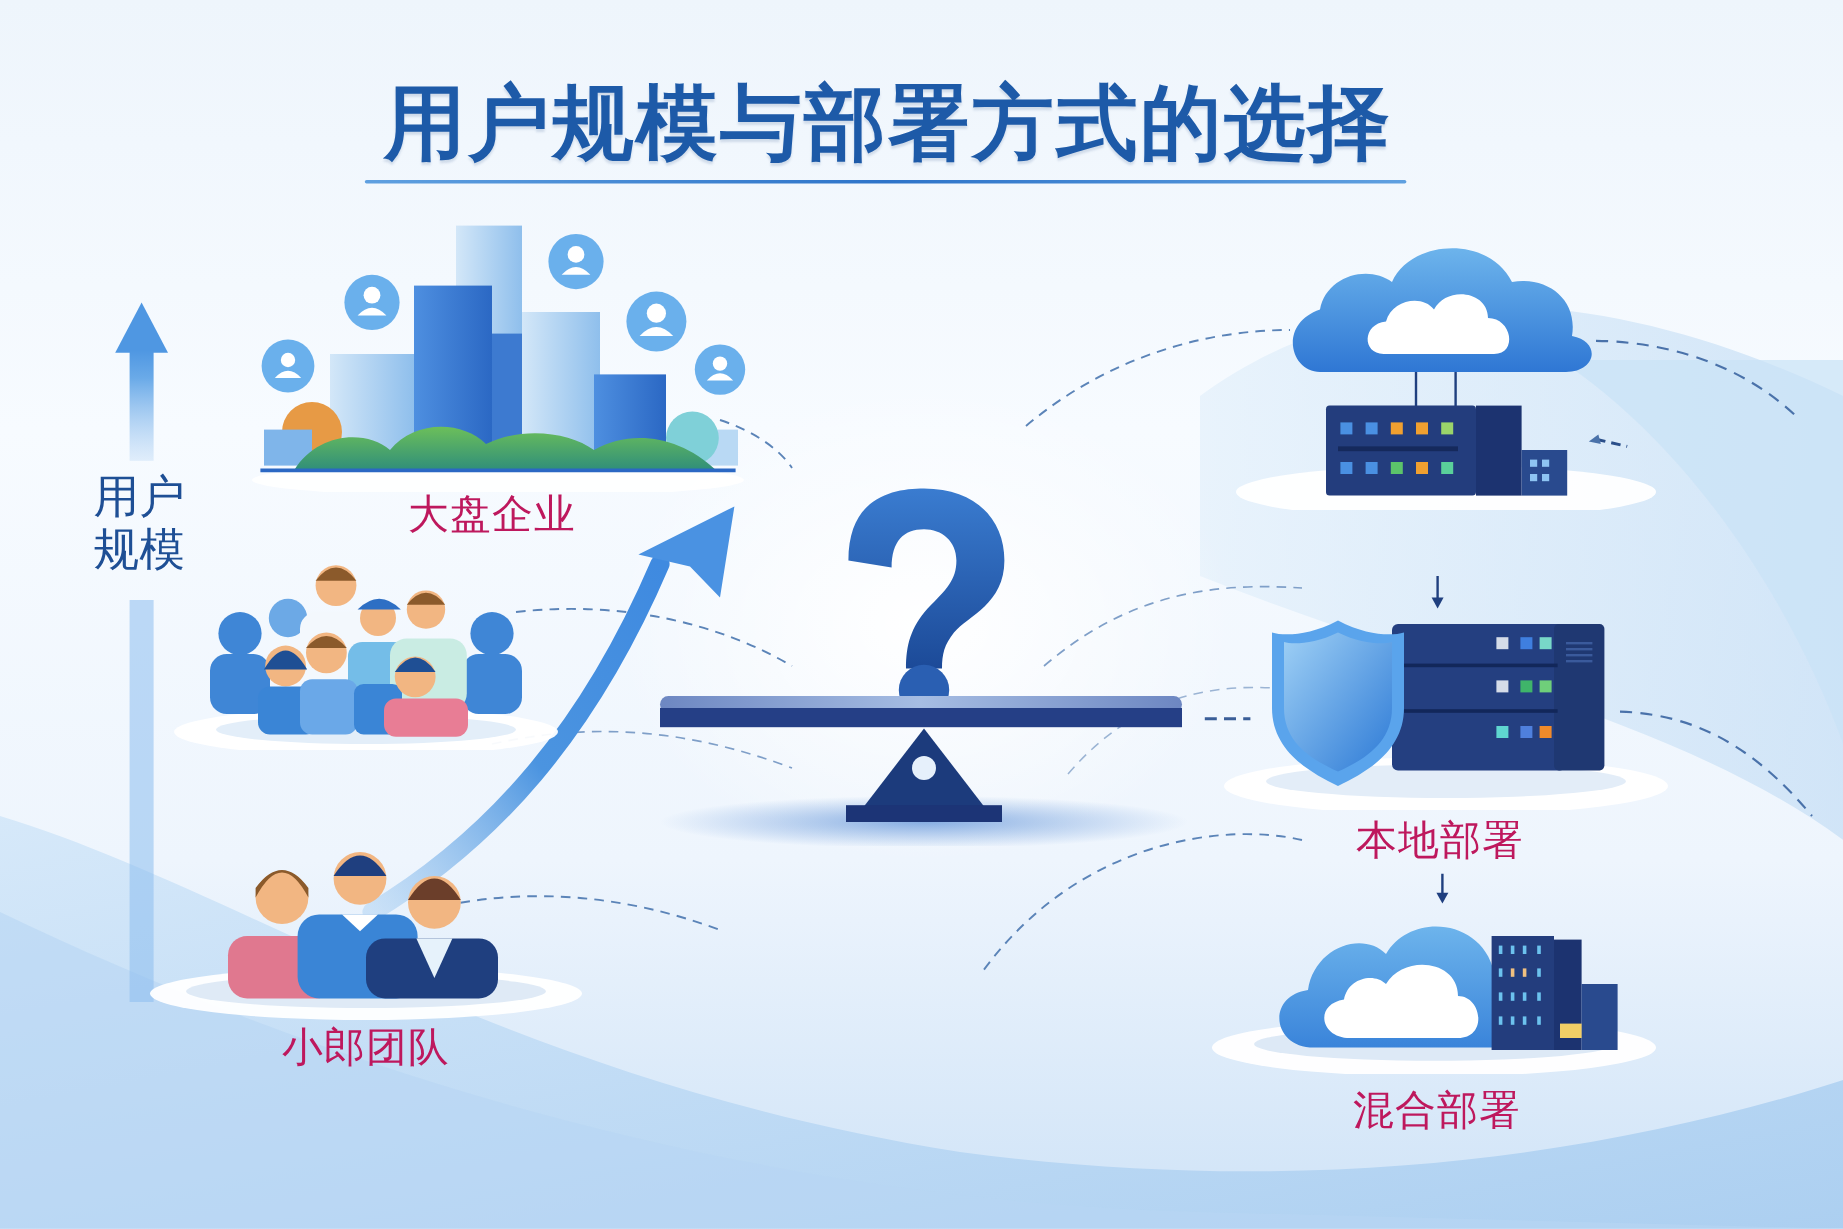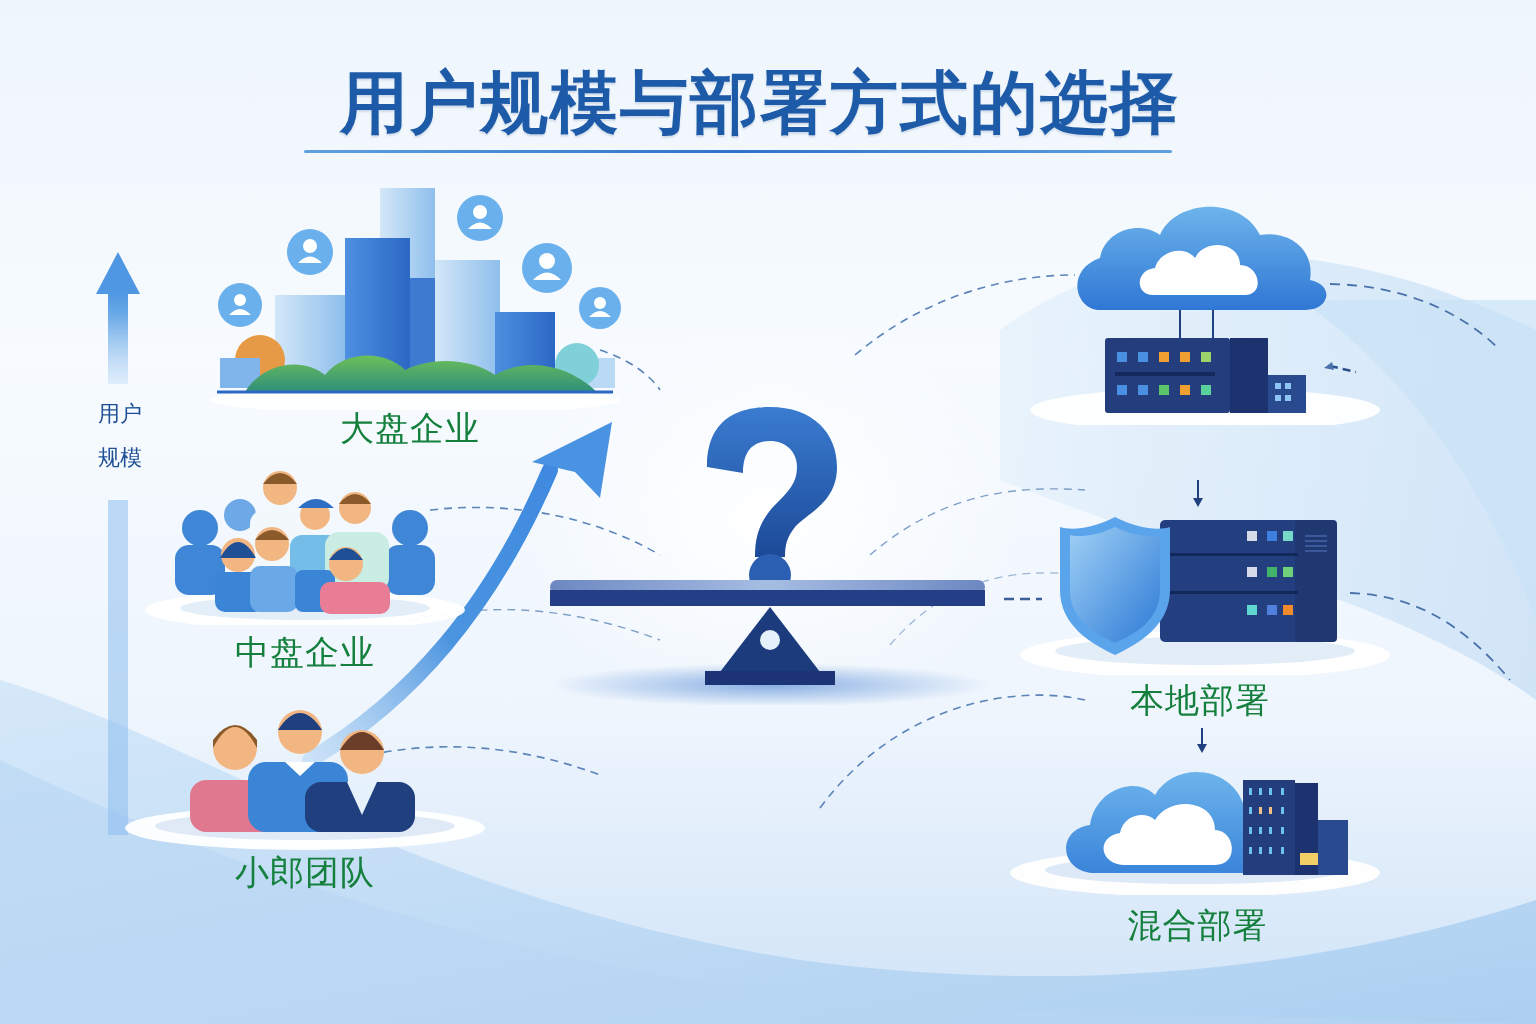--- a/index.html
+++ b/index.html
@@ -4,36 +4,36 @@
 <style>
   html, body { margin:0; padding:0; }
   body {
     width:1536px; height:1024px; overflow:hidden; position:relative;
     font-family: "DejaVu Sans", "Liberation Sans", sans-serif;
     background: linear-gradient(180deg, #eef5fc 0%, #f7fbff 35%, #eef5fd 70%, #cfe3f7 100%);
   }
   .abs { position:absolute; }
   .bg-svg { position:absolute; left:0; top:0; width:1536px; height:1024px; }
   .title {
-    position:absolute; left:300px; top:58px; width:880px; text-align:right;
+    position:absolute; left:300px; top:58px; width:880px; text-align:center;
     font-size:68px; font-weight:bold; color:#1d5aa8; letter-spacing:2px;
     text-shadow: 0 2px 2px rgba(20,60,120,0.15);
     font-family: "DejaVu Sans", sans-serif;
   }
   .title-rule {
     position:absolute; left:304px; top:150px; width:868px; height:3px;
     background: linear-gradient(90deg, #5fa0e0, #2e74c9, #5fa0e0);
     border-radius:2px;
   }
   .axis-label {
     position:absolute; left:78px; top:392px; width:84px;
-    font-size:22px; color:#1e4f95; line-height:44px; text-align:center;
+    font-size:38px; color:#1e4f95; line-height:44px; text-align:left;
   }
   .item-label {
-    position:absolute; font-size:34px; color:#15803d; text-align:center;
+    position:absolute; font-size:34px; color:#be185d; text-align:center;
     letter-spacing:1px;
     font-family:Liberation Mono, monospace;
   }
 </style>
 </head>
 <body>
 
 <svg class="bg-svg" viewBox="0 0 1536 1024">
   <defs>
     <linearGradient id="swoosh1" x1="0" y1="0" x2="1" y2="1">
@@ -185,21 +185,20 @@
       <path d="M80 98 q18 -32 36 0 z" fill="#1f4f94"></path>
     <rect x="75" y="112" width="50" height="40" rx="10" fill="#3a85d6"></rect>
     <circle cx="132" cy="84" r="17" fill="#f2b682"></circle>
       <path d="M115 80 q17 -20 34 0 z" fill="#8b5a2b"></path>
     <rect x="110" y="106" width="48" height="46" rx="10" fill="#6aa8e8"></rect>
     <rect x="155" y="110" width="40" height="42" rx="8" fill="#3a85d6"></rect>
     <circle cx="206" cy="104" r="17" fill="#f2b682"></circle>
       <path d="M189 100 q17 -24 34 0 z" fill="#1f4f94"></path>
     <rect x="180" y="122" width="70" height="32" rx="10" fill="#e87d95"></rect>
   </svg>
-  <div class="item-label" style="left:0; top:170px; width:330px;">中盘企业</div>
 </div>
 
 <div class="abs" style="left:115px; top:690px; width:380px; height:210px;">
   <svg width="380" height="160" viewBox="0 0 380 160">
     <ellipse cx="190" cy="138" rx="180" ry="22" fill="#ffffff" opacity="0.95"></ellipse>
     <ellipse cx="190" cy="136" rx="150" ry="14" fill="#dfeaf6"></ellipse>
 
     <circle cx="120" cy="58" r="22" fill="#f2b682"></circle>
       <path d="M98 58 q22 -42 44 0 l0 -8 q-22 -30 -44 0 z" fill="#8b5a2b"></path>
     <rect x="75" y="90" width="90" height="52" rx="16" fill="#e0788f"></rect>

